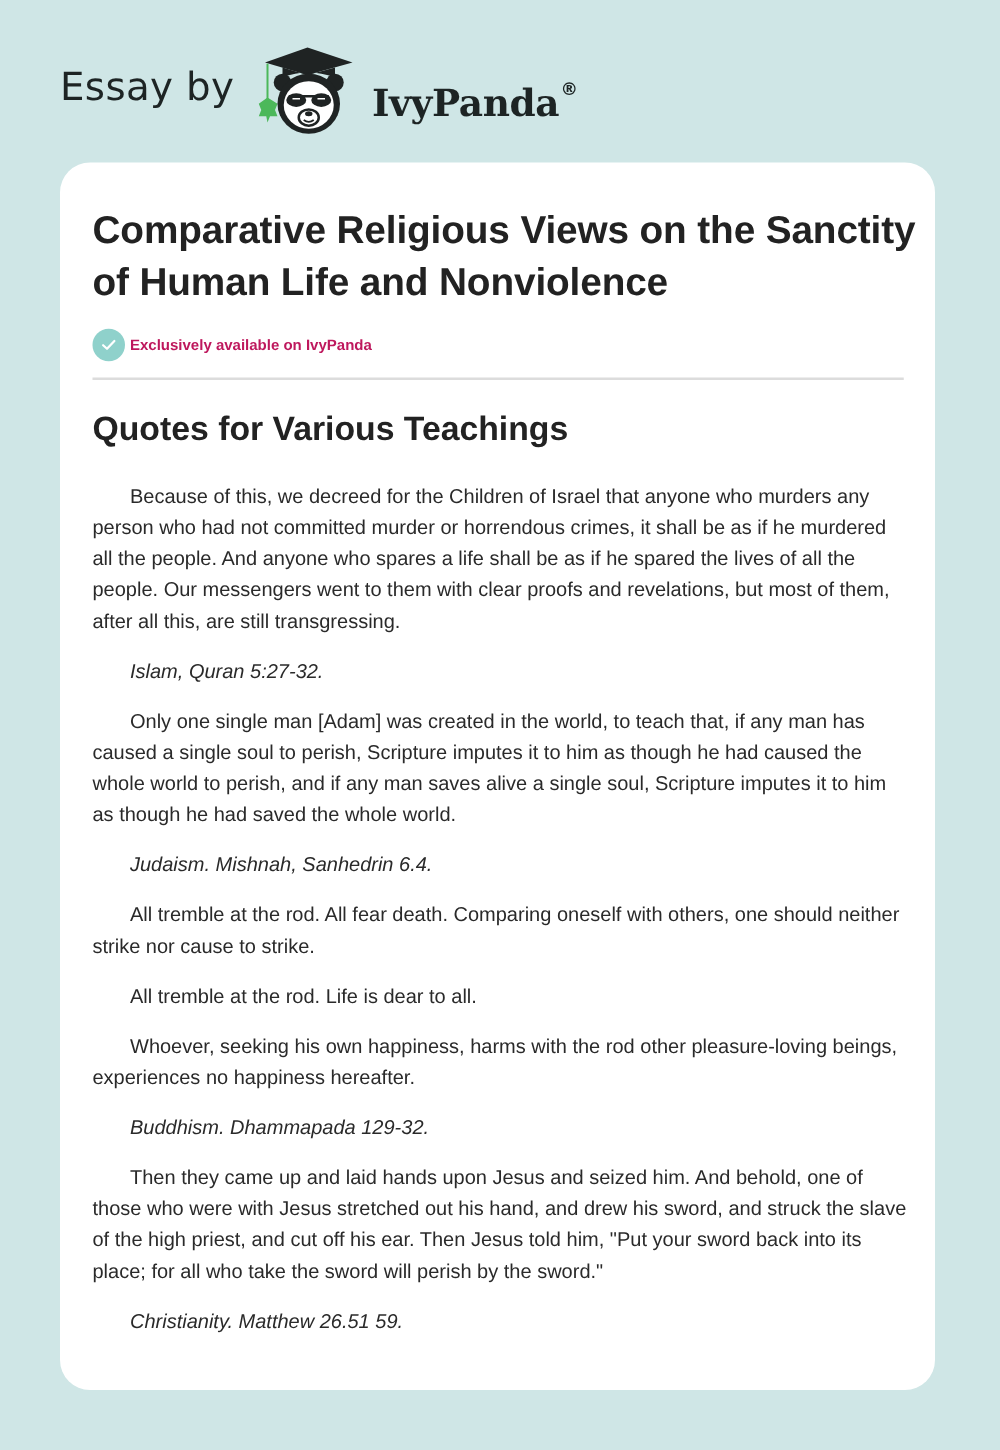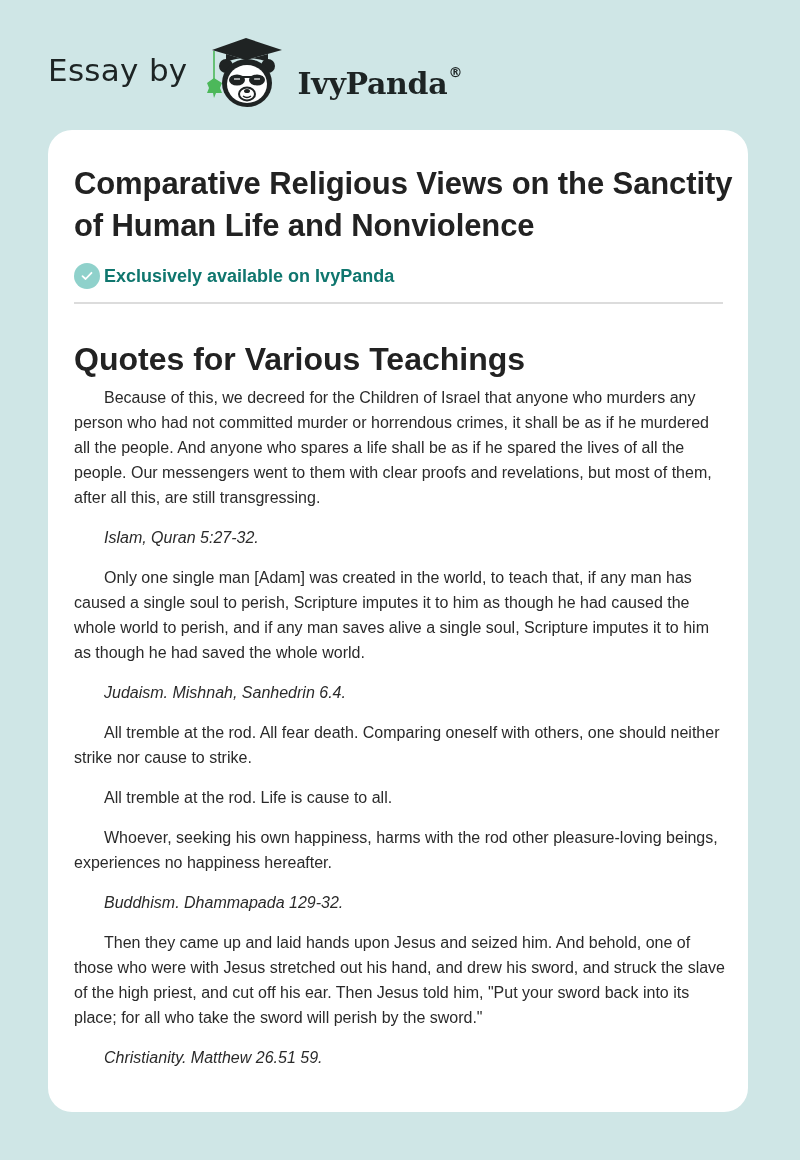--- a/index.html
+++ b/index.html
@@ -85,38 +85,38 @@
       width: 26px;
       height: 26px;
       border-radius: 50%;
       background: #8fd1cb;
       display: flex;
       align-items: center;
       justify-content: center;
     }
     .exclusive-label {
       margin-left: 4px;
-      font-size: 18px;
+      font-size: 12px;
       font-weight: bold;
-      color: #0f766e;
+      color: #be185d;
     }
     .divider {
       position: absolute;
       left: 26px;
       top: 172px;
       width: 649px;
       height: 2px;
       background: #dcdcdc;
     }
     .section-title {
       position: absolute;
       left: 26px;
-      top: 212px;
+      top: 196px;
       margin: 0;
-      font-size: 32px;
+      font-size: 27px;
       font-weight: bold;
       color: #222;
       line-height: 34px;
     }
     .body {
       position: absolute;
       left: 26px;
       top: 255px;
       width: 652px;
     }
@@ -179,19 +179,19 @@
   <div class="divider"></div>
 
   <h2 class="section-title">Quotes for Various Teachings</h2>
 
   <div class="body">
     <p class="para">Because of this, we decreed for the Children of Israel that anyone who murders any person who had not committed murder or horrendous crimes, it shall be as if he murdered all the people. And anyone who spares a life shall be as if he spared the lives of all the people. Our messengers went to them with clear proofs and revelations, but most of them, after all this, are still transgressing.</p>
     <p class="para cite">Islam, Quran 5:27-32.</p>
     <p class="para">Only one single man [Adam] was created in the world, to teach that, if any man has caused a single soul to perish, Scripture imputes it to him as though he had caused the whole world to perish, and if any man saves alive a single soul, Scripture imputes it to him as though he had saved the whole world.</p>
     <p class="para cite">Judaism. Mishnah, Sanhedrin 6.4.</p>
     <p class="para">All tremble at the rod. All fear death. Comparing oneself with others, one should neither strike nor cause to strike.</p>
-    <p class="para">All tremble at the rod. Life is cause to all.</p>
+    <p class="para">All tremble at the rod. Life is dear to all.</p>
     <p class="para">Whoever, seeking his own happiness, harms with the rod other pleasure-loving beings, experiences no happiness hereafter.</p>
     <p class="para cite">Buddhism. Dhammapada 129-32.</p>
     <p class="para">Then they came up and laid hands upon Jesus and seized him. And behold, one of those who were with Jesus stretched out his hand, and drew his sword, and struck the slave of the high priest, and cut off his ear. Then Jesus told him, "Put your sword back into its place; for all who take the sword will perish by the sword."</p>
     <p class="para cite">Christianity. Matthew 26.51 59.</p>
   </div>
 </div>
 
 </body></html>

